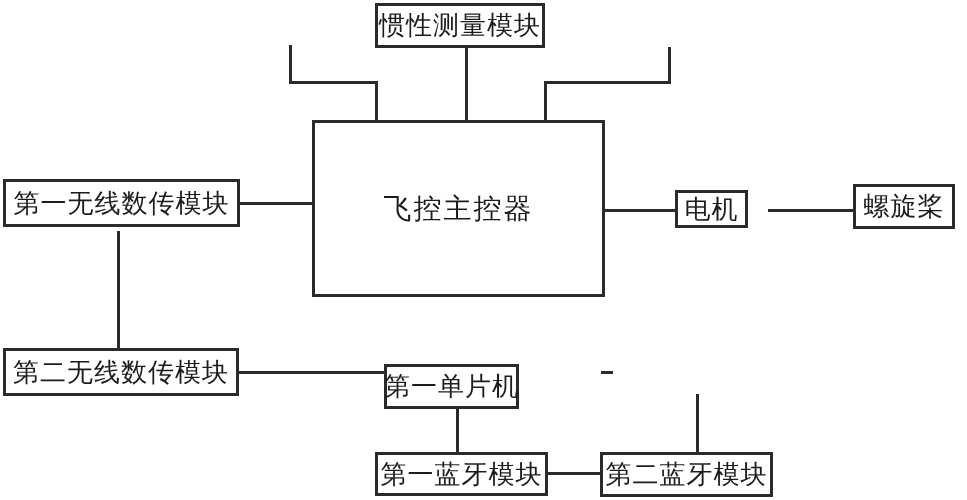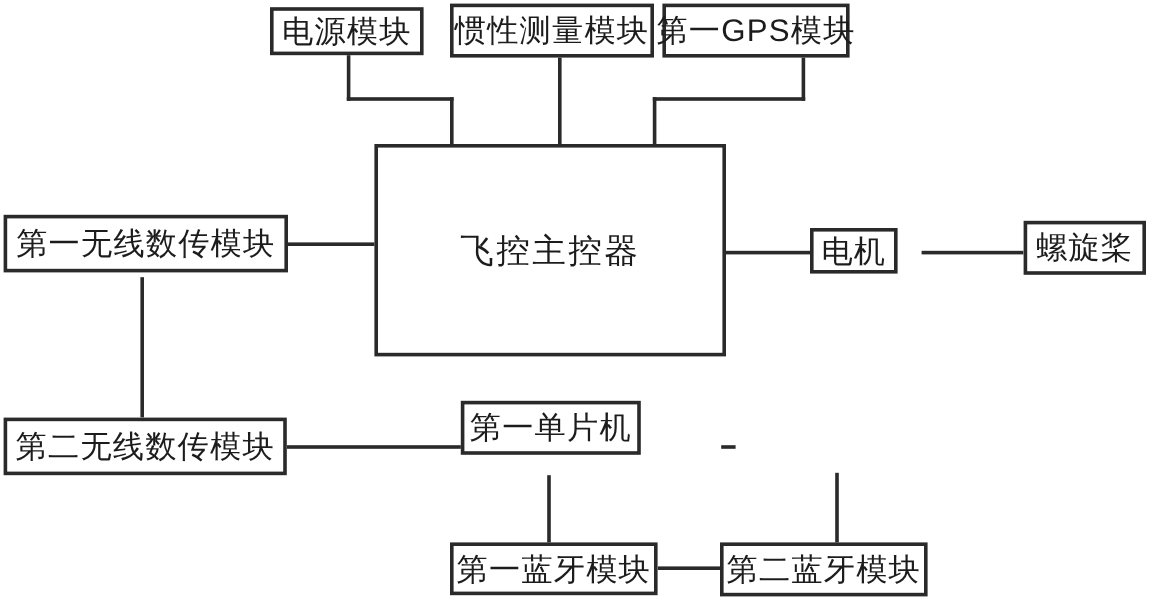--- a/index.html
+++ b/index.html
@@ -54,31 +54,25 @@
   <div class="line" style="left:240px; top:202px; width:73px; height:3px;"></div>
   <div class="line" style="left:604px; top:209px; width:71px; height:3px;"></div>
   <div class="line" style="left:768px; top:209px; width:85px; height:3px;"></div>
   <div class="line" style="left:117px; top:231px; width:3px; height:117px;"></div>
   <div class="line" style="left:239px; top:371px; width:146px;height:3px;"></div>
   <div class="line" style="left:456px; top:396px; width:3px;  height:57px;"></div>
   <div class="line" style="left:548px; top:472px; width:72px; height:3px;"></div>
   <div class="line" style="left:696px; top:394px; width:3px;  height:59px;"></div>
   <div class="line" style="left:601px; top:371px; width:12px; height:3px;"></div>
 
-  <div class="node" style="left:225px; top:6px; width:128px; height:40px;">
-    <span>电源模块</span>
-  </div>
 
   <div class="node" style="left:375px; top:3px; width:170px; height:45px;">
     <span>惯性测量模块</span>
   </div>
 
-  <div class="node" style="left:552px; top:3px; width:156px; height:45px;">
-    <span>第一GPS模块</span>
-  </div>
 
   <div class="node main" style="left:312px; top:120px; width:293px; height:177px;">
     <span>飞控主控器</span>
   </div>
 
   <div class="node" style="left:3px; top:179px; width:237px; height:48px;">
     <span>第一无线数传模块</span>
   </div>
 
   <div class="node" style="left:675px; top:190px; width:73px; height:38px;">
@@ -86,21 +80,21 @@
   </div>
 
   <div class="node" style="left:853px; top:184px; width:102px; height:45px;">
     <span>螺旋桨</span>
   </div>
 
   <div class="node" style="left:3px; top:348px; width:236px; height:48px;">
     <span>第二无线数传模块</span>
   </div>
 
-  <div class="node" style="left:384px; top:334px; width:150px; height:45px;">
+  <div class="node" style="left:384px; top:364px; width:135px; height:45px;">
     <span>第一单片机</span>
   </div>
 
 
   <div class="node" style="left:375px; top:452px; width:173px; height:44px;">
     <span>第一蓝牙模块</span>
   </div>
 
   <div class="node" style="left:600px; top:452px; width:173px; height:45px;">
     <span>第二蓝牙模块</span>

